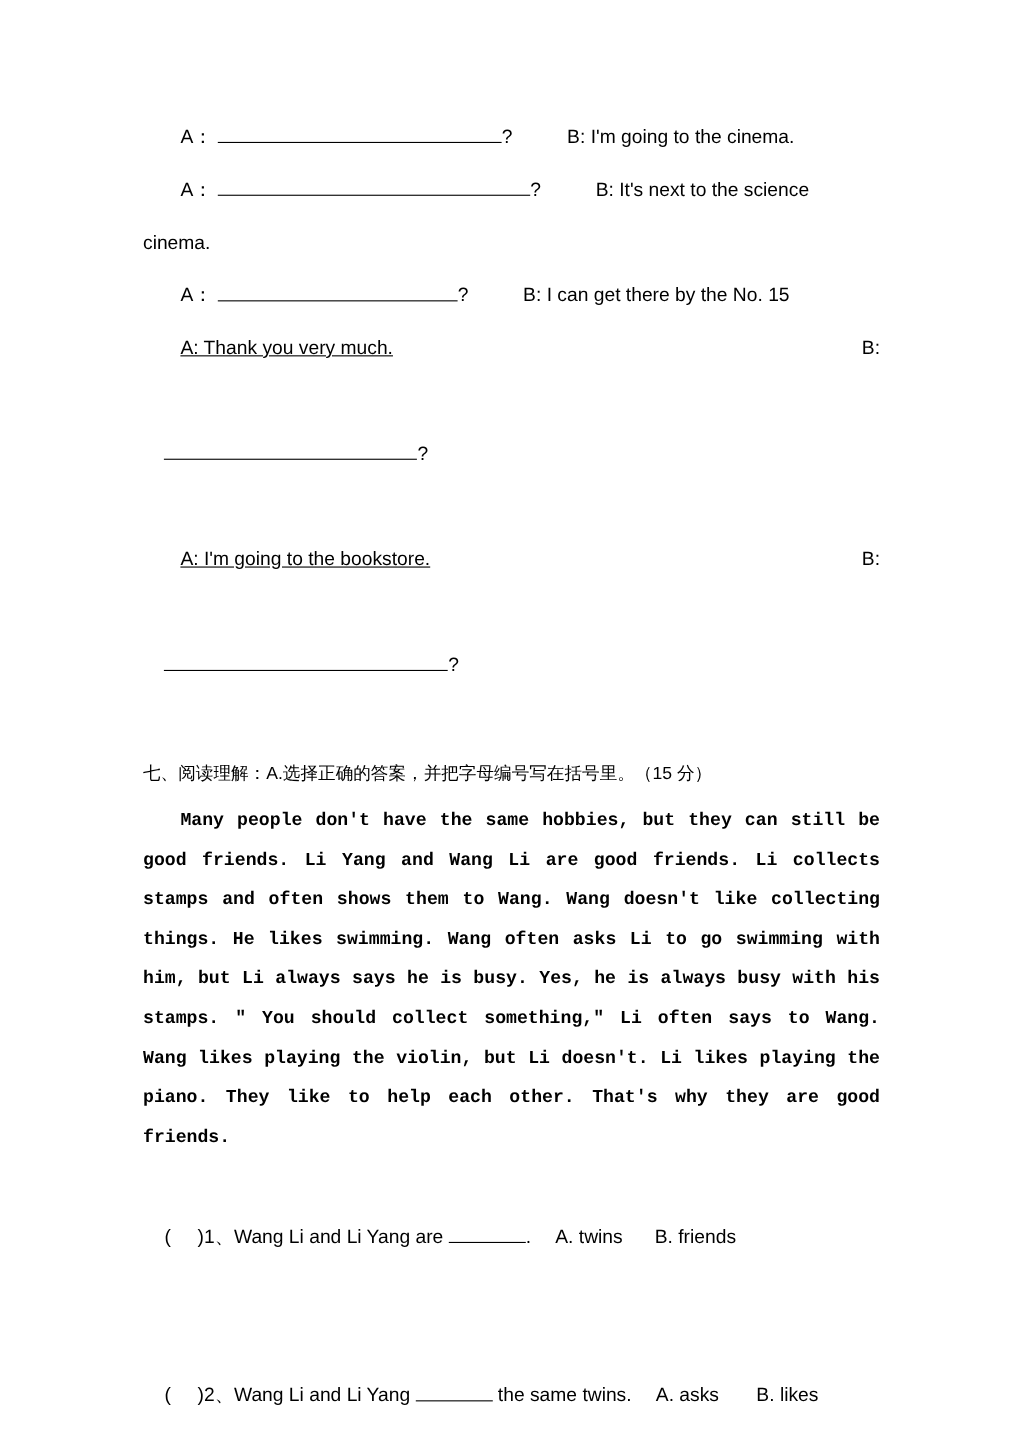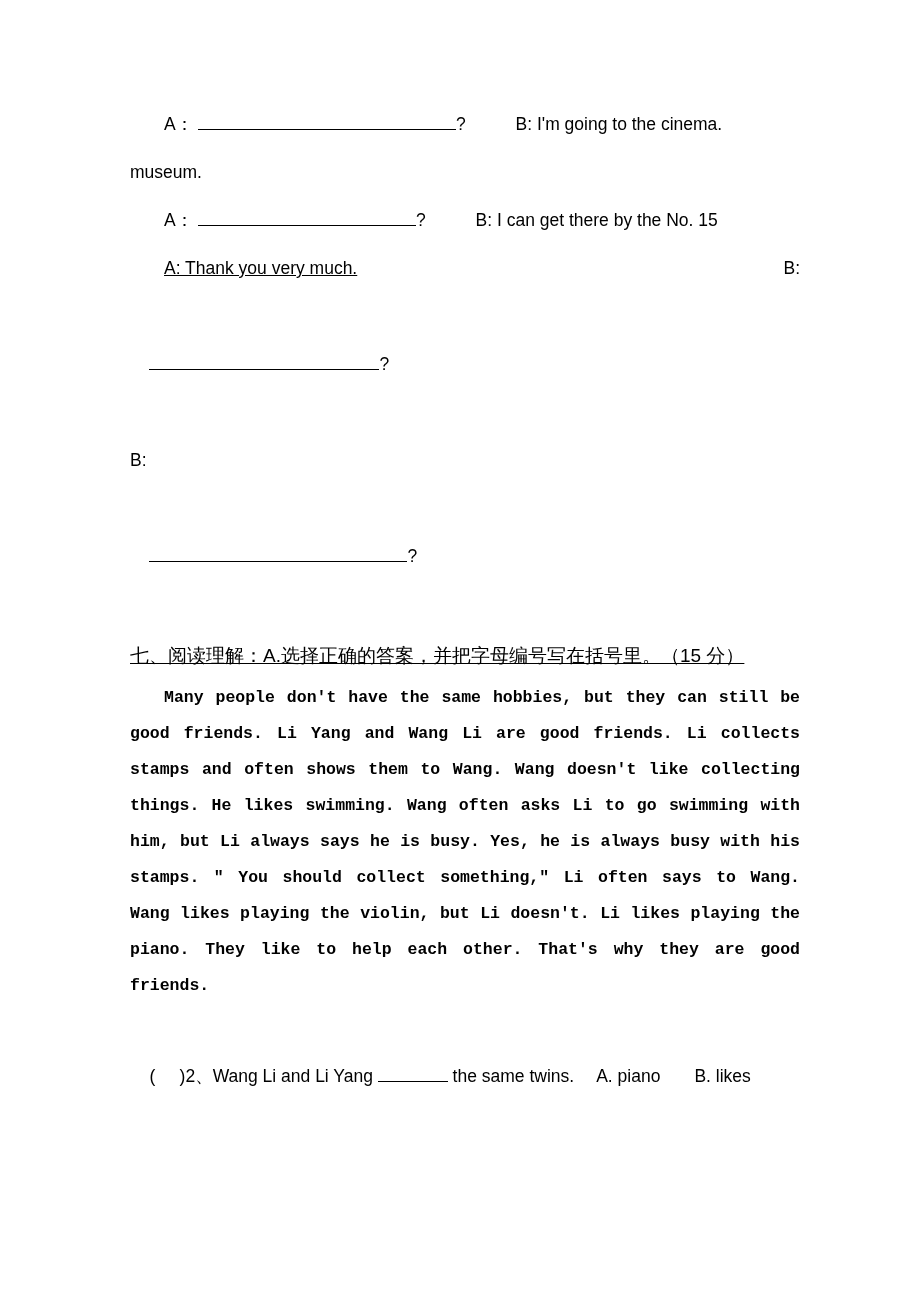--- a/index.html
+++ b/index.html
@@ -40,24 +40,23 @@
     height: 17px;
   }
   .b1 { width: 258px; }
   .b2 { width: 284px; }
   .b3 { width: 218px; }
   .b4 { width: 230px; }
   .b5 { width: 258px; }
   .gap-sm { display: inline-block; width: 22px; }
   .gap-md { display: inline-block; width: 40px; }
   .section-head {
-    font-size: 19px;
+    font-size: 16px;
     line-height: 44px;
     margin-top: 6px;
-    text-decoration: underline;
   }
   .passage {
     font-size: 16.5px;
     font-weight: bold;
     line-height: 36px;
     text-align: justify;
     margin-top: 2px;
     font-family: Liberation Mono, monospace;
   }
   .passage .first {
@@ -88,47 +87,57 @@
 
 <div class="page">
 
   <div class="dlg-row indent">
     <span>A：</span>
     <span class="blank b1"></span><span>?</span>
     <span class="gap-md"></span>
     <span>B: I'm going to the cinema.</span>
   </div>
 
-  <div class="line">museum.</div>
+  <div class="dlg-row indent">
+    <span>A：</span>
+    <span class="blank b2"></span><span>?</span>
+    <span class="gap-md"></span>
+    <span>B: It's next to the science</span>
+  </div>
+  <div class="line">cinema.</div>
 
   <div class="dlg-row indent">
     <span>A：</span>
     <span class="blank b3"></span><span>?</span>
     <span class="gap-md"></span>
     <span>B: I can get there by the No. 15</span>
   </div>
 
   <div class="spread-row">
     <span class="left" style="padding-left:34px;">A:  Thank   you   very   much.</span>
     <span>B:</span>
   </div>
   <div class="line">
     <span class="blank b4"></span><span>?</span>
   </div>
 
   <div class="spread-row">
+    <span class="left" style="padding-left:34px;">A:   I'm   going   to   the   bookstore.</span>
     <span>B:</span>
   </div>
   <div class="line">
     <span class="blank b5"></span><span>?</span>
   </div>
 
 
   <div class="section-head">七、阅读理解：A.选择正确的答案，并把字母编号写在括号里。（15 分）</div>
 
   <div class="passage"><span class="first">Many people don't have the same hobbies, but they can still be good friends. Li Yang and Wang Li are good friends. Li collects stamps and often shows them to Wang. Wang doesn't like collecting things. He likes swimming. Wang often asks Li to go swimming with him, but Li always says he is busy. Yes, he is always busy with his stamps. " You should collect something," Li often says to Wang. Wang likes playing the violin, but Li doesn't. Li likes playing the piano. They like to help each other. That's why they are good friends.</span></div>
 
+  <div class="q-row">
+    <span>(     )</span><span>1、</span><span>Wang Li and Li Yang are </span><span class="ul u-mid"></span><span>.</span><span class="gap-sm"></span><span>A. twins      B. friends</span>
+  </div>
 
   <div class="q-row">
-    <span>(     )</span><span>2、</span><span>Wang Li and Li Yang </span><span class="ul u-mid"></span><span> the same twins.</span><span class="gap-sm"></span><span>A. piano       B. likes</span>
+    <span>(     )</span><span>2、</span><span>Wang Li and Li Yang </span><span class="ul u-mid"></span><span> the same twins.</span><span class="gap-sm"></span><span>A. asks       B. likes</span>
   </div>
 
 </div>
 
 </body></html>

